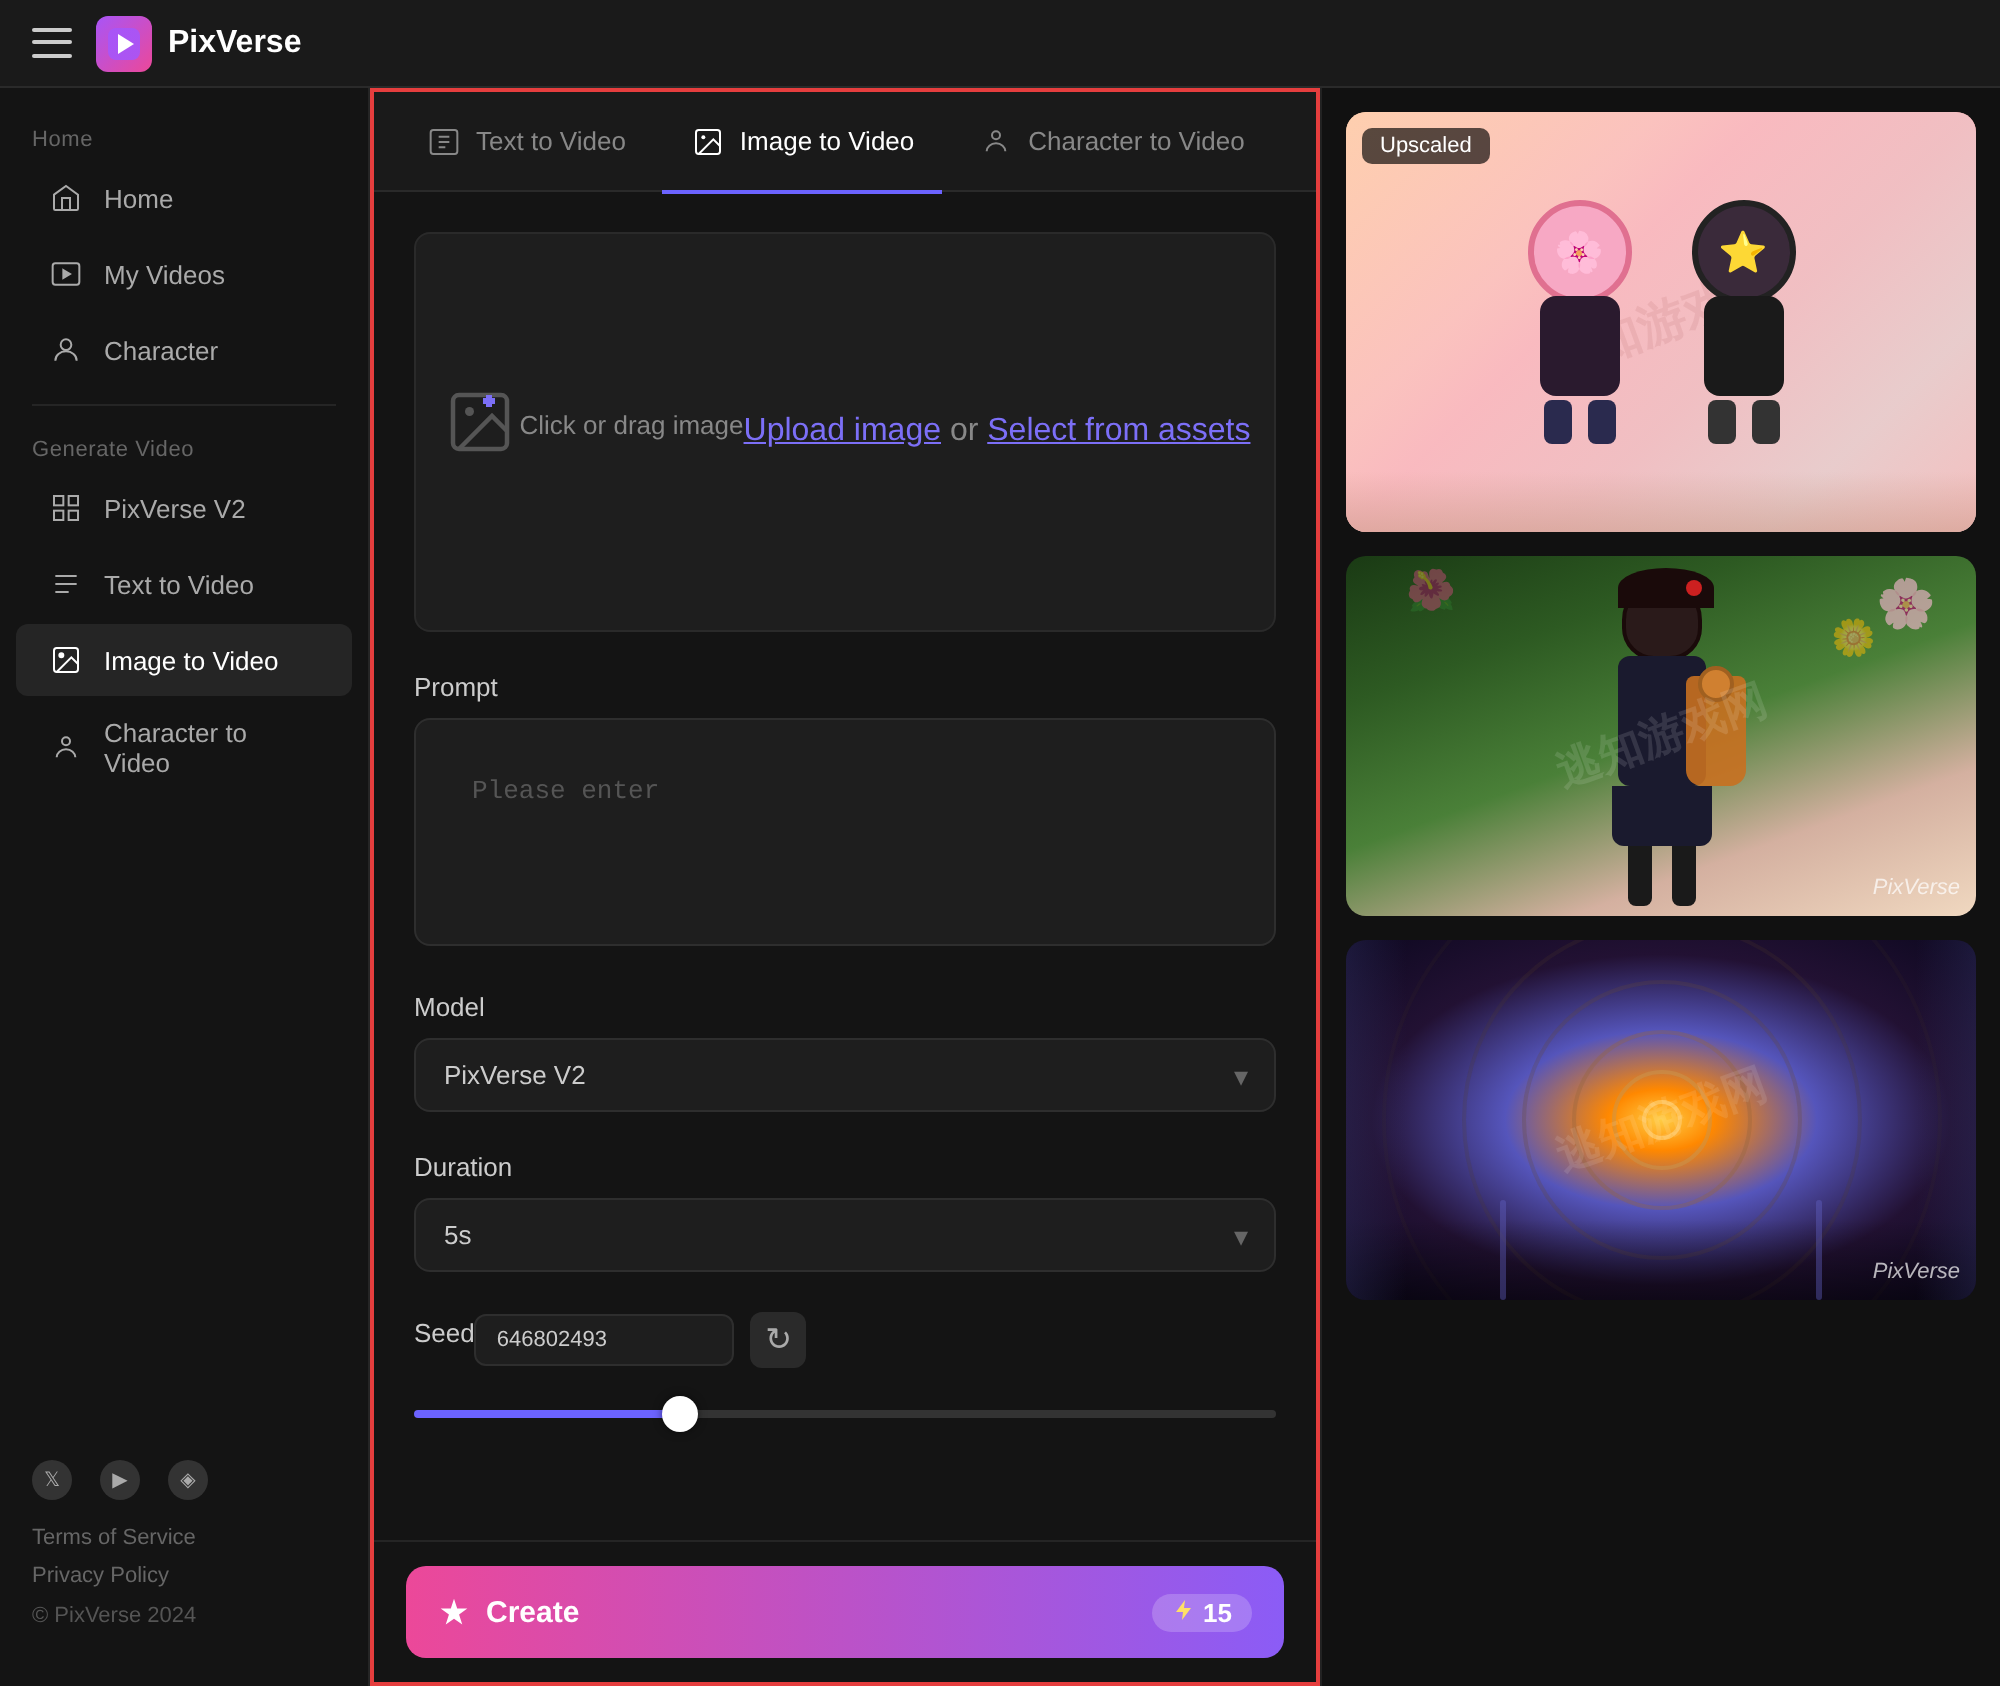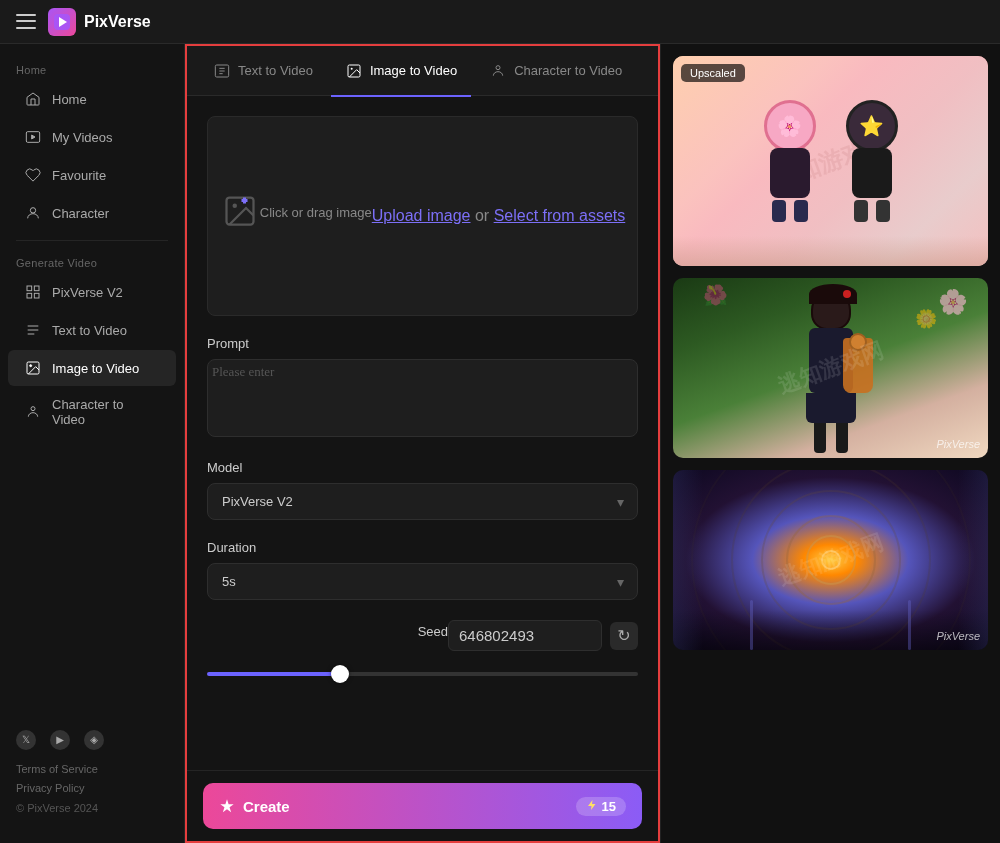--- a/index.html
+++ b/index.html
@@ -213,27 +213,27 @@
       margin-bottom: 8px;
       font-weight: 500;
     }
     .field-section { margin-bottom: 20px; }
 
     .prompt-textarea {
       width: 100%;
       background: #1e1e1e;
       border: 1px solid #2e2e2e;
       border-radius: 8px;
-      padding: 4px;
+      padding: 28px;
       color: #aaa;
       font-size: 13px;
-      height: 78px;
+      height: 114px;
       resize: none;
       outline: none;
-      font-family: Liberation Serif, serif;
+      font-family: Liberation Mono, monospace;
     }
     .prompt-textarea::placeholder { color: #555; }
 
     .select-field {
       width: 100%;
       background: #1e1e1e;
       border: 1px solid #2e2e2e;
       border-radius: 8px;
       padding: 10px 14px;
       color: #ccc;
@@ -254,31 +254,31 @@
       top: 50%;
       transform: translateY(-50%);
       color: #666;
       pointer-events: none;
     }
 
     
     .seed-row {
       display: flex;
       align-items: center;
-      justify-content: flex-end;
+      justify-content: flex-start;
       margin-bottom: 12px;
     }
     .seed-input {
       background: #1e1e1e;
       border: 1px solid #2e2e2e;
       border-radius: 6px;
       padding: 6px 10px;
       color: #ccc;
-      font-size: 15px;
-      width: 154px;
+      font-size: 11px;
+      width: 130px;
       outline: none;
     }
     .seed-refresh {
       width: 28px; height: 28px;
       background: #2a2a2a;
       border: none;
       border-radius: 6px;
       color: #aaa;
       cursor: pointer;
       display: flex; align-items: center; justify-content: center;
@@ -438,28 +438,20 @@
     <div class="sidebar-item">
       <div class="sidebar-icon icon-svg">
         <svg width="16" height="16" fill="none" stroke="currentColor" stroke-width="1.5" viewBox="0 0 24 24">
             <rect x="2" y="4" width="20" height="16" rx="2"></rect>
             <path d="M10 9l5 3-5 3V9z" fill="currentColor"></path>
           </svg>
       </div>
       <span class="sidebar-item-label">My Videos</span>
     </div>
 
-    <div class="sidebar-item">
-      <div class="sidebar-icon icon-svg">
-        <svg width="16" height="16" fill="none" stroke="currentColor" stroke-width="1.5" viewBox="0 0 24 24">
-            <path d="M20.84 4.61a5.5 5.5 0 00-7.78 0L12 5.67l-1.06-1.06a5.5 5.5 0 00-7.78 7.78l1.06 1.06L12 21.23l7.78-7.78 1.06-1.06a5.5 5.5 0 000-7.78z"></path>
-          </svg>
-      </div>
-      <span class="sidebar-item-label">Favourite</span>
-    </div>
 
     <div class="sidebar-item">
       <div class="sidebar-icon icon-svg">
         <svg width="16" height="16" fill="none" stroke="currentColor" stroke-width="1.5" viewBox="0 0 24 24">
             <circle cx="12" cy="8" r="4"></circle>
             <path d="M4 20c0-4 3.6-7 8-7s8 3 8 7"></path>
           </svg>
       </div>
       <span class="sidebar-item-label">Character</span>
     </div>

